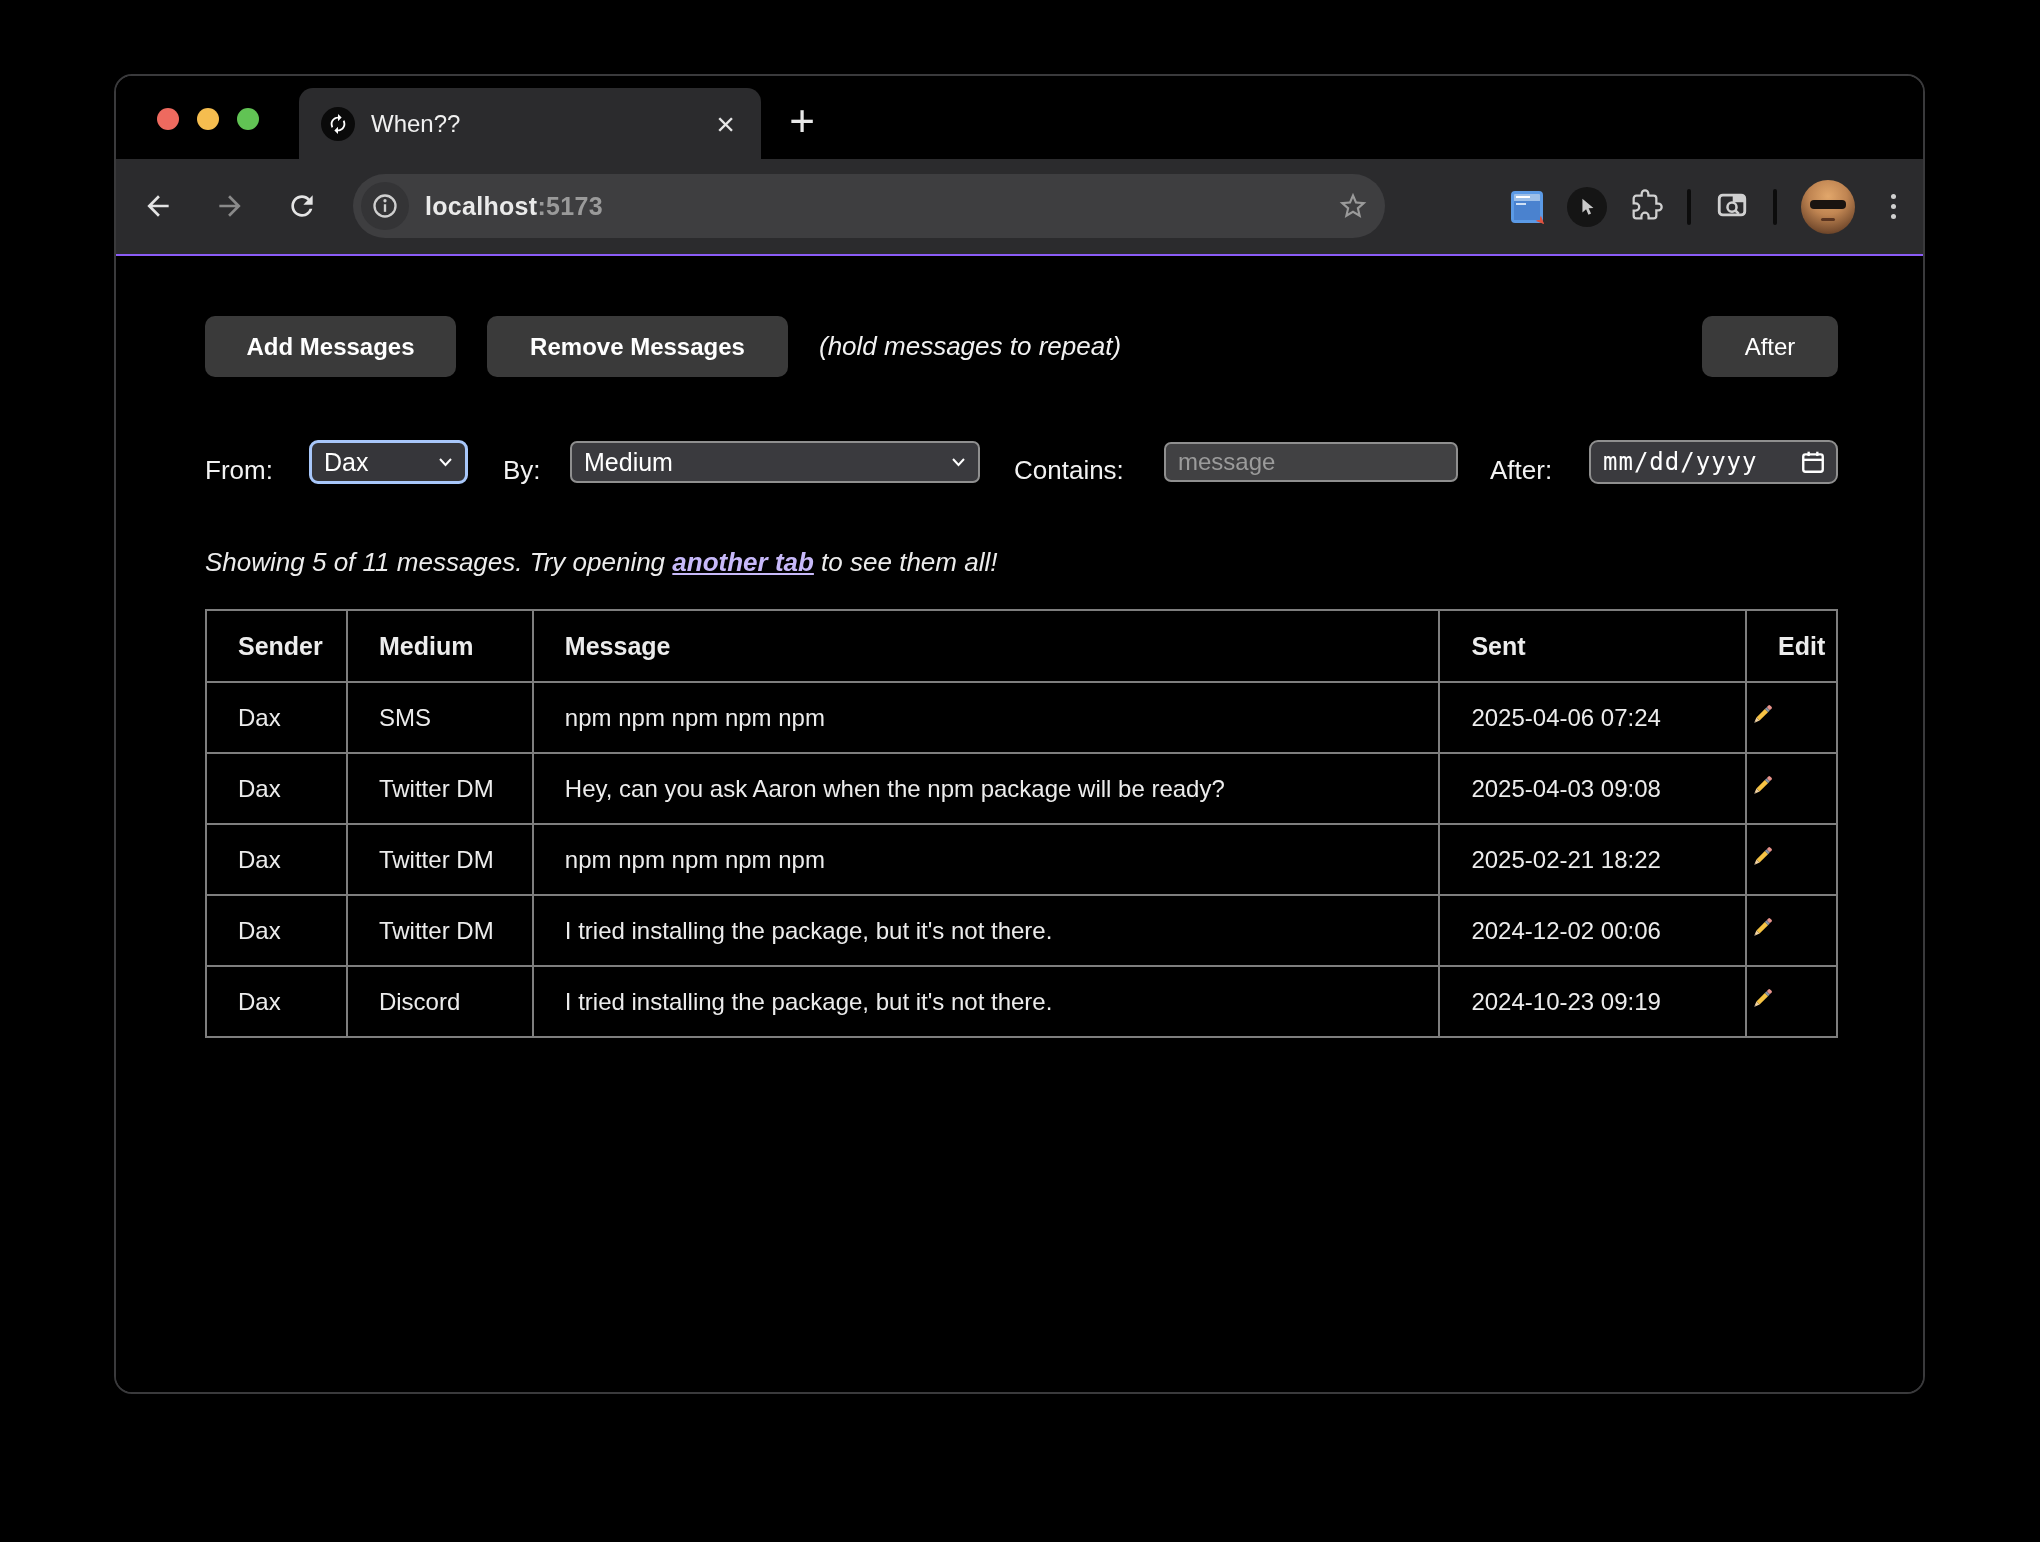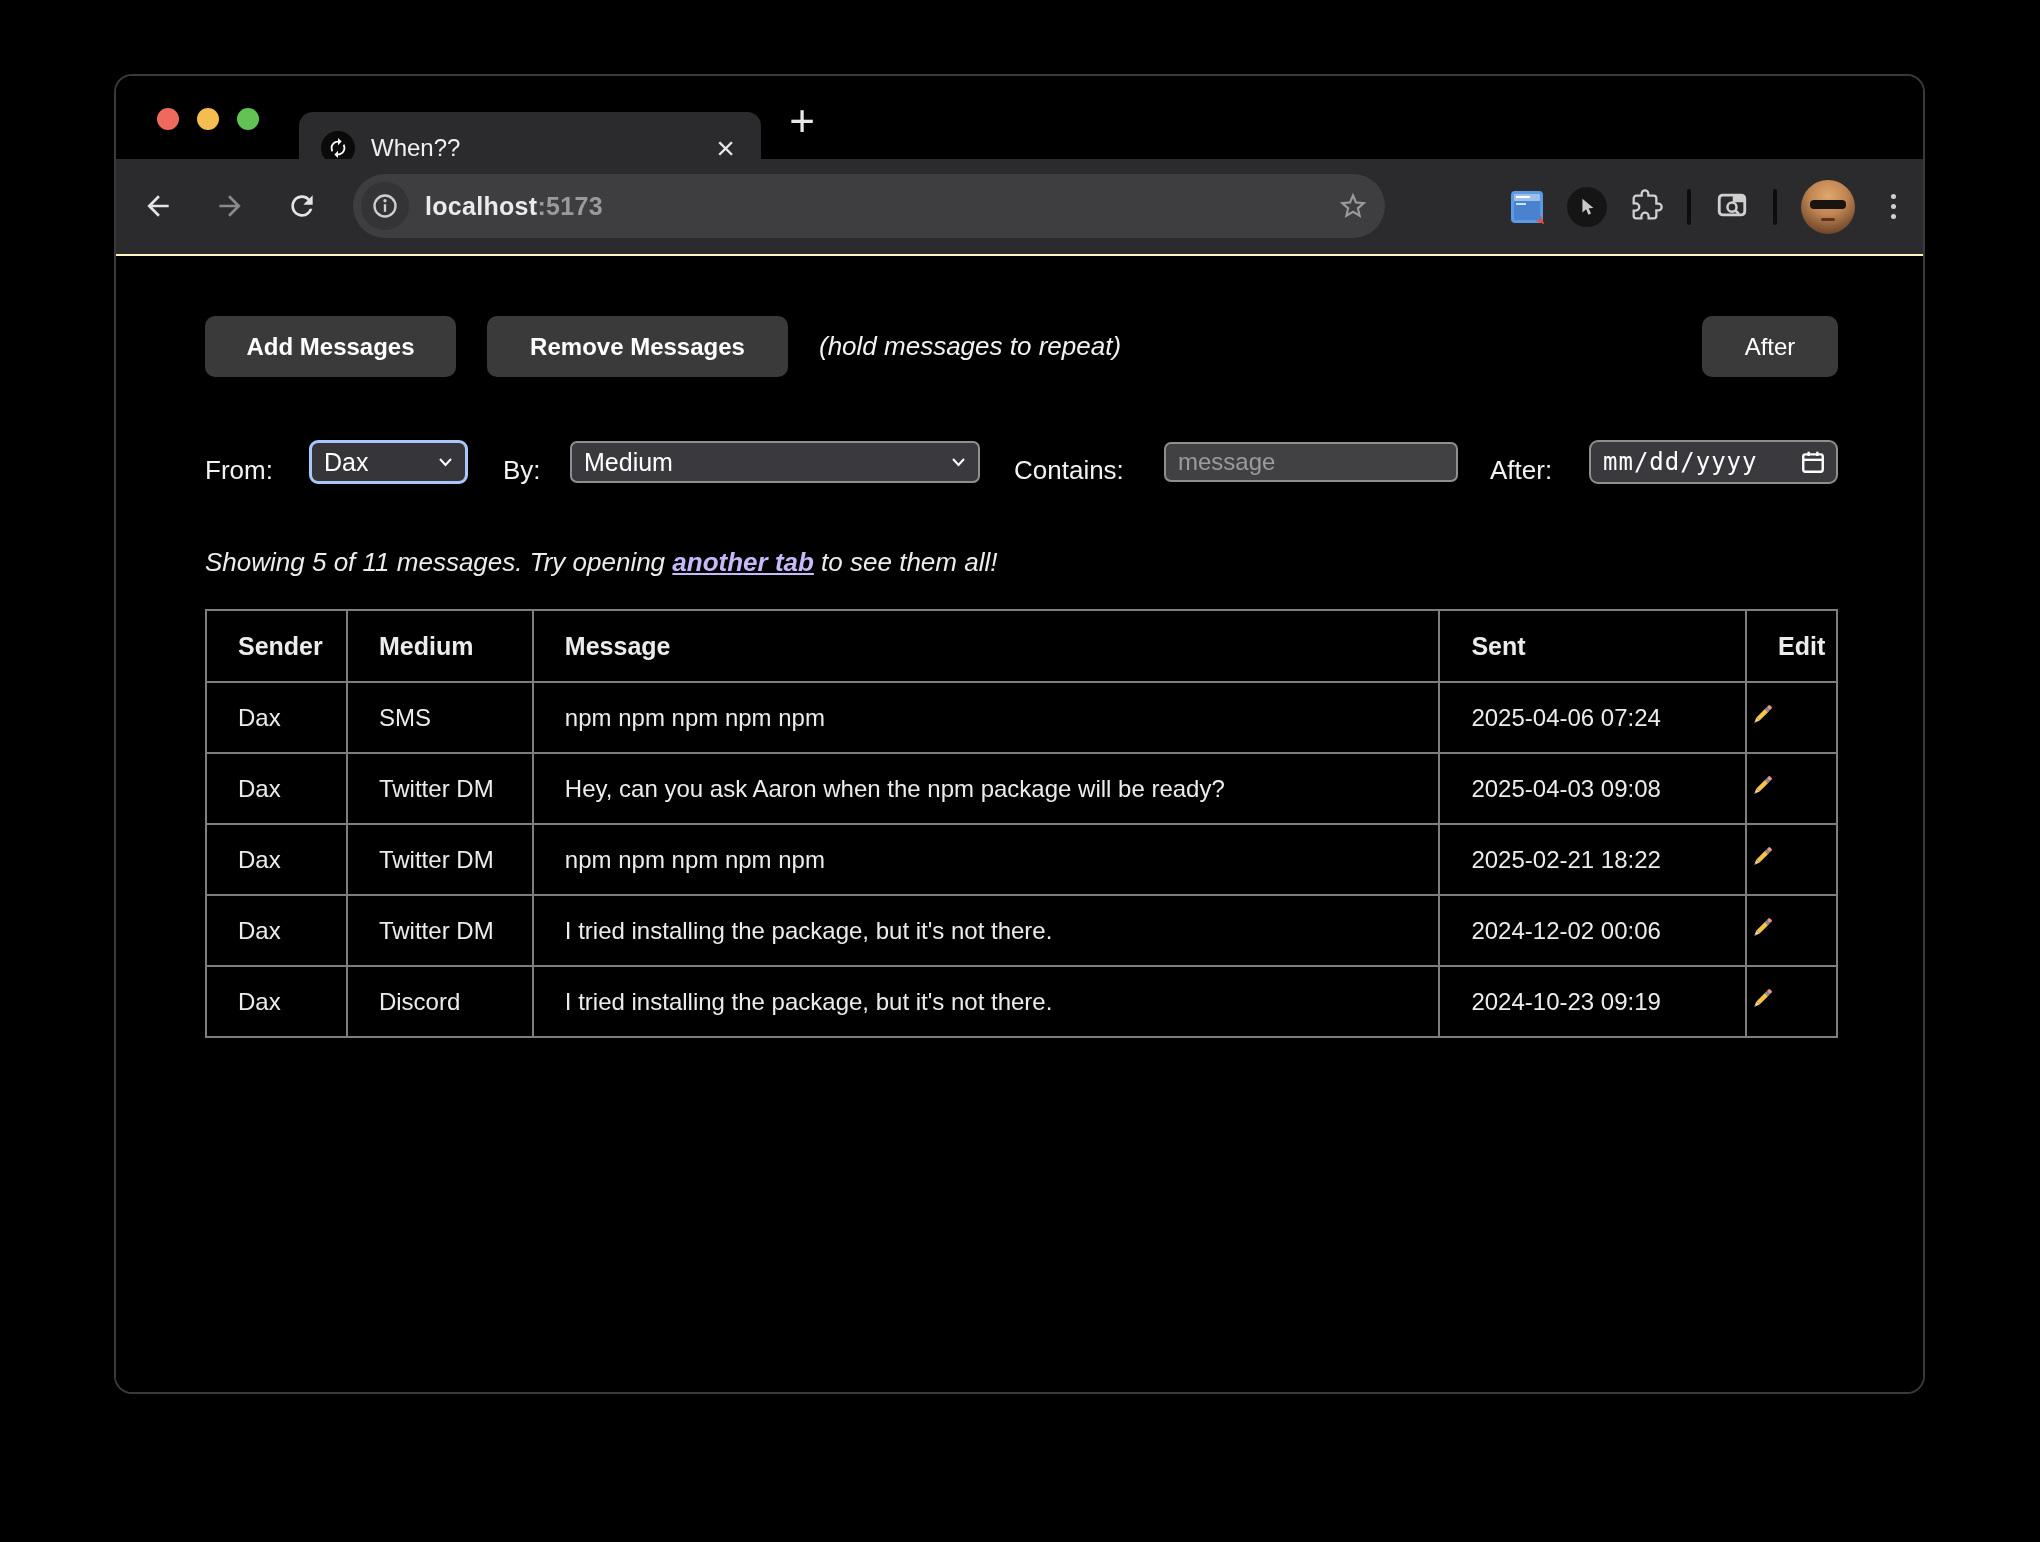--- a/index.html
+++ b/index.html
@@ -10,32 +10,32 @@
             background:#000; border:2px solid #3a3a3c; border-radius:18px; overflow:hidden; }
 
   
   .titlebar { position:absolute; left:0; top:0; right:0; height:83px; background:#000; }
   .light { position:absolute; top:32px; width:22px; height:22px; border-radius:50%; }
   .light.red { left:41px; background:#ee6a5f; }
   .light.yellow { left:81px; background:#f5bd4f; }
   .light.green { left:121px; background:#61c354; }
 
   .tab { position:absolute; left:183px; top:12px; width:462px; height:71px; background:#2b2b2d;
-         border-radius:14px 14px 0 0; display:flex; align-items:center; padding:0 22px;margin-top:24px; }
+         border-radius:14px 14px 0 0; display:flex; align-items:center; padding:0 22px; }
   .favicon { width:34px; height:34px; border-radius:50%; background:#0a0a0a; display:flex;
              align-items:center; justify-content:center; flex:0 0 auto; }
   .tab-title { color:#f0f0f0; font-size:24px; margin-left:16px; flex:1 1 auto; white-space:nowrap;
                overflow:hidden; }
   .tab-close { color:#e8e8e8; font-size:32px; line-height:32px; padding:0 4px; cursor:default; }
   .newtab { position:absolute; left:663px; top:22px; width:46px; height:46px; color:#e8e8e8;
             font-size:44px; font-weight:300; display:flex; align-items:center; justify-content:center; }
 
   
   .toolbar { position:absolute; left:0; top:83px; right:0; height:97px; background:#2b2b2d;
-             border-bottom:2px solid #fef9c3; }
+             border-bottom:2px solid #8b5cf6; }
   .nav-ic { position:absolute; top:31px; width:32px; height:32px; }
   .nav-back { left:26px; } .nav-fwd { left:98px; } .nav-reload { left:170px; }
 
   .urlbar { position:absolute; left:237px; top:15px; width:1032px; height:64px; border-radius:32px;
             background:#3e3e40; display:flex; align-items:center; }
   .info-wrap { width:48px; height:48px; border-radius:50%; background:#343436; margin-left:8px;
                display:flex; align-items:center; justify-content:center; }
   .url-text { margin-left:16px; font-size:25px; font-weight:700; letter-spacing:.3px; flex:1; }
   .url-host { color:#eaeaea; } .url-port { color:#9a9a9a; }
   .star-wrap { margin-right:16px; width:32px; height:32px; }

